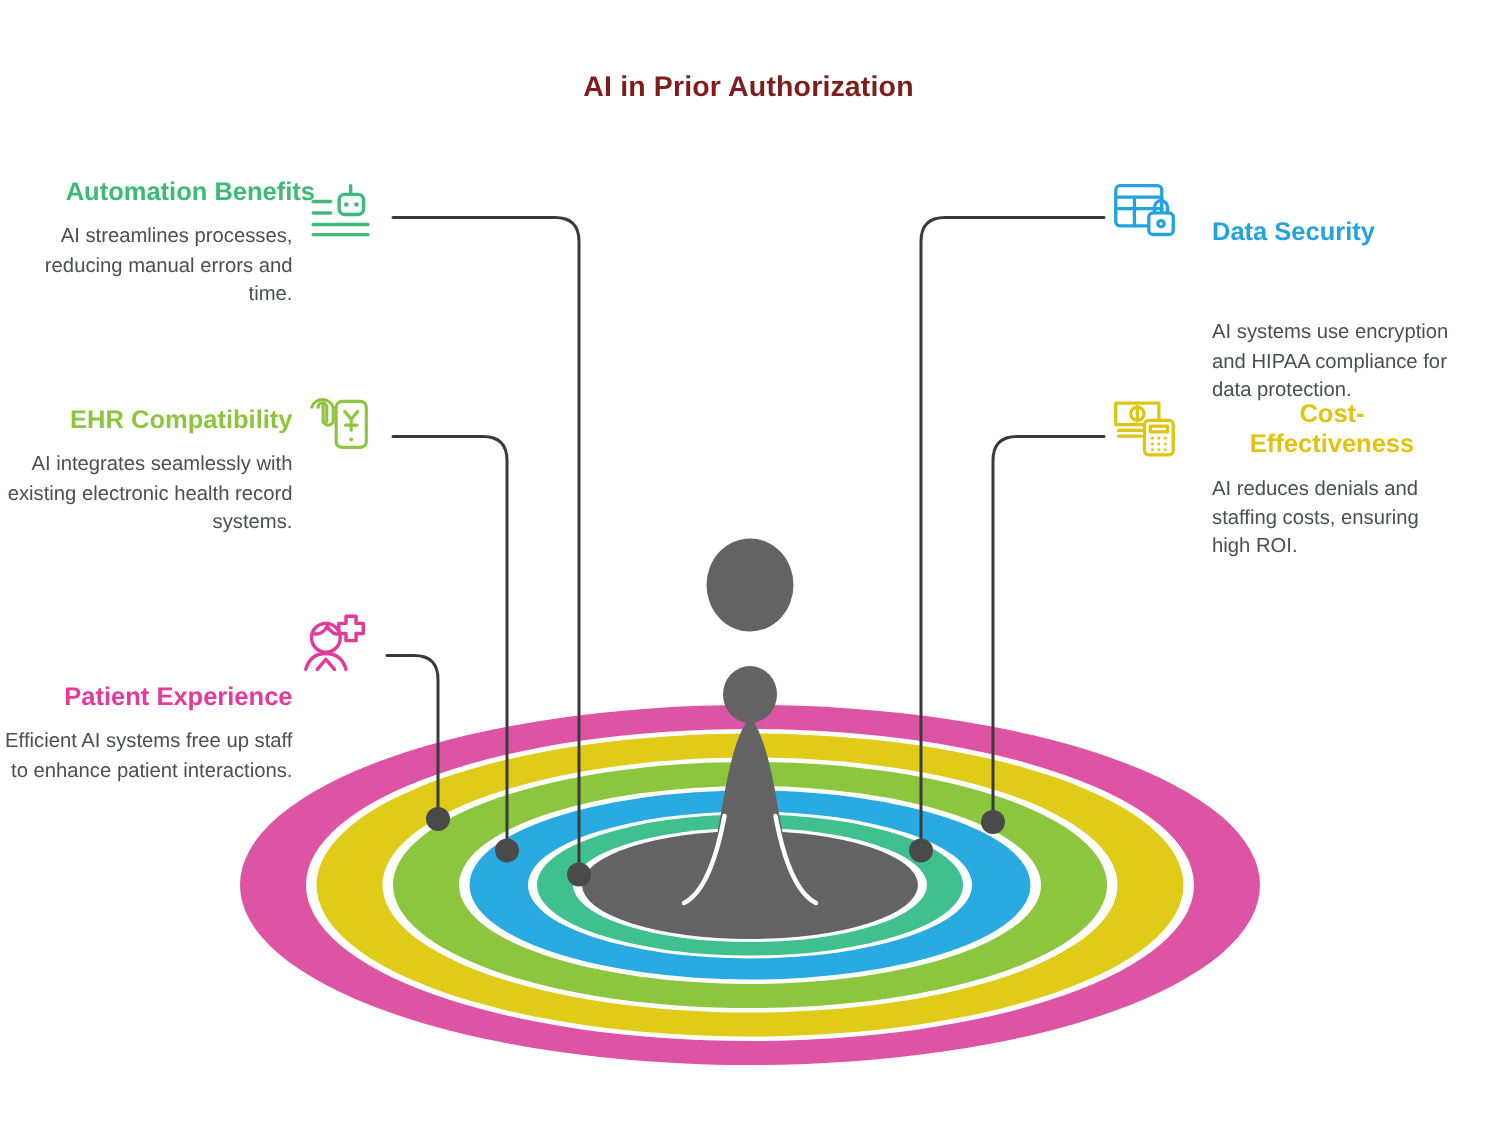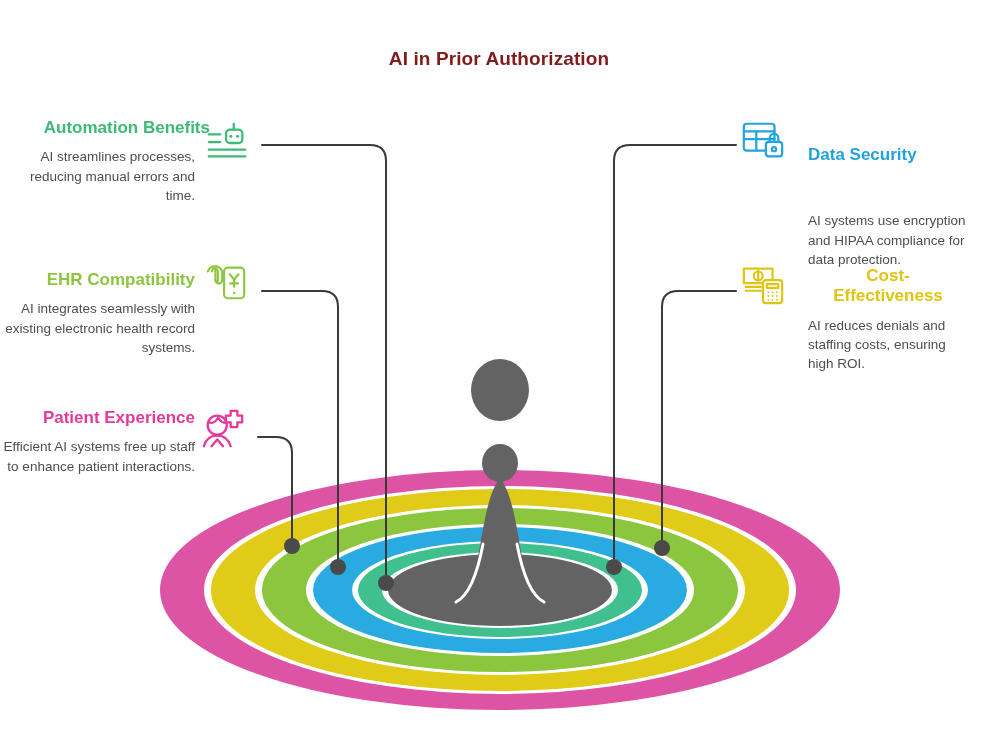--- a/index.html
+++ b/index.html
@@ -43,21 +43,21 @@
   .feature.left .desc{text-align:right;}
   .feature.right .desc{text-align:left;}
   .ico{flex:0 0 auto;width:46px;height:46px;display:block;}
 
   
   #f-automation{left:0px;  top:118px; width:195px;}
   #f-automation .head{width:195px;padding-left:15px;}
   #f-ehr       {left:0px;  top:270px; width:195px;}
   #f-ehr .head{width:195px;}
   #f-patient   {left:0px;  top:408px; width:195px;}
-  #f-patient .head{width:195px;}
+  #f-patient .head{width:195px;margin-top:47px;}
 
   #f-security  {left:748px;top:125px; width:250px;}
   #f-cost      {left:740px;top:260px; width:258px;}
 
   
   .icon-slot{position:absolute;}
 </style>
 </head>
 <body>
 

